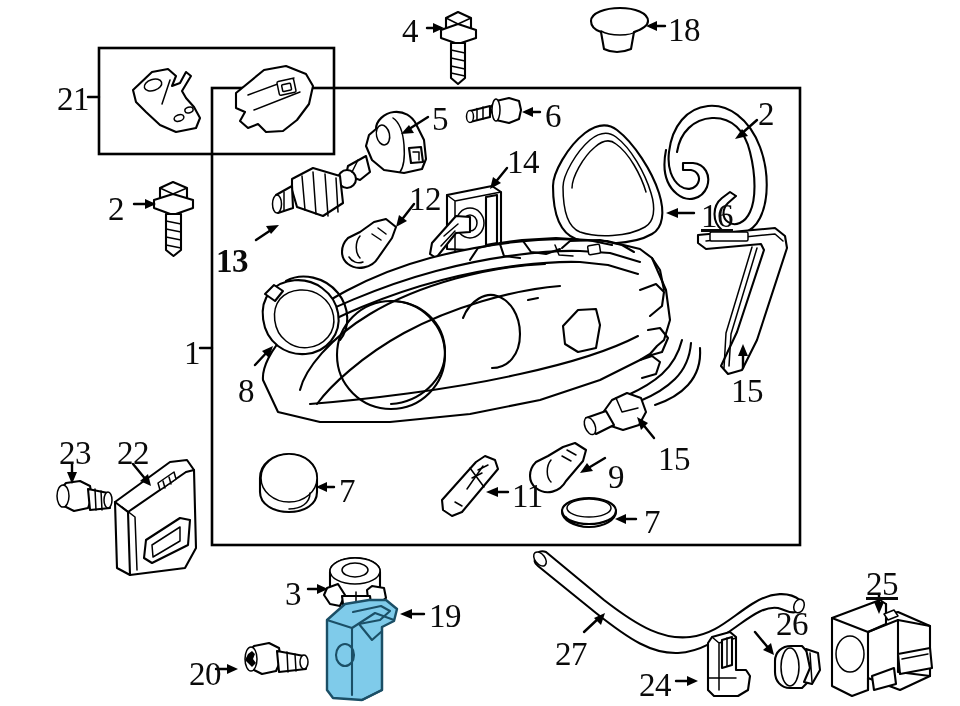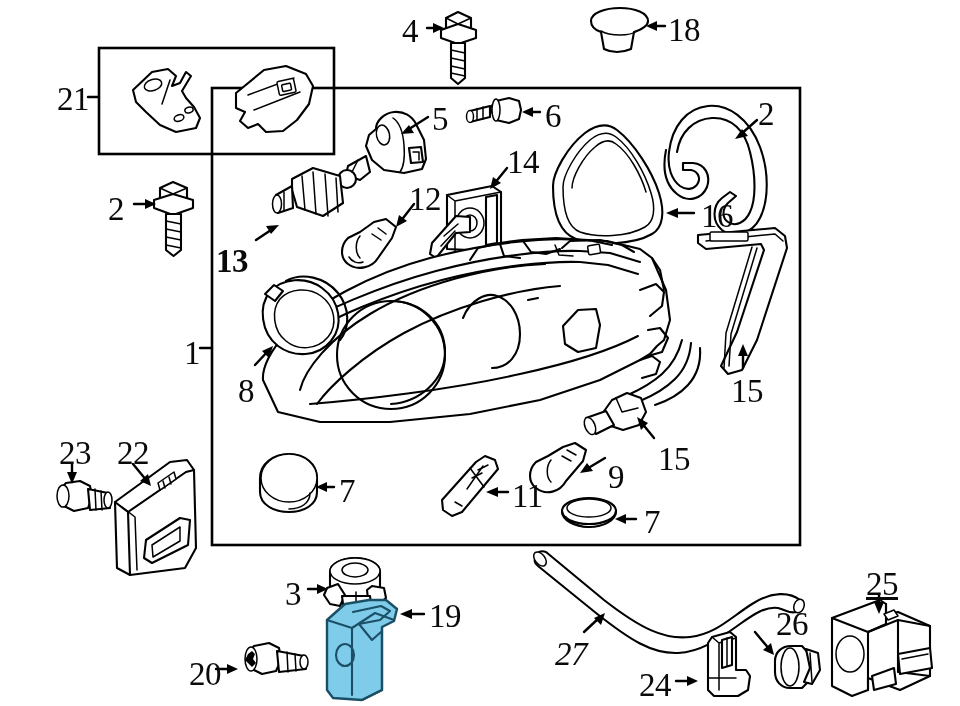--- a/index.html
+++ b/index.html
@@ -486,27 +486,27 @@
   <div class="callout" style="left:545px; top:100px;">6</div>
   <div class="callout" style="left:339px; top:475px;">7</div>
   <div class="callout" style="left:238px; top:375px;">8</div>
   <div class="callout" style="left:608px; top:461px;">9</div>
   <div class="callout" style="left:658px; top:443px;">15</div>
   <div class="callout" style="left:512px; top:480px;">11</div>
   <div class="callout" style="left:409px; top:183px;">12</div>
   <div class="callout" style="left:216px; top:245px;font-weight:bold;">13</div>
   <div class="callout" style="left:507px; top:146px;">14</div>
   <div class="callout" style="left:731px; top:375px;">15</div>
-  <div class="callout" style="left:701px; top:200px;">16</div>
+  <div class="callout" style="left:701px; top:200px;text-decoration:underline;">16</div>
   <div class="callout" style="left:758px; top:98px;">2</div>
   <div class="callout" style="left:668px; top:14px;">18</div>
   <div class="callout" style="left:429px; top:600px;">19</div>
   <div class="callout" style="left:189px; top:658px;">20</div>
   <div class="callout" style="left:57px;  top:83px;text-align:center;">21</div>
   <div class="callout" style="left:117px; top:437px;">22</div>
   <div class="callout" style="left:59px;  top:437px;">23</div>
   <div class="callout" style="left:639px; top:669px;">24</div>
   <div class="callout" style="left:866px; top:568px;text-decoration:underline;">25</div>
   <div class="callout" style="left:742px; top:608px;margin-left:34px;">26</div>
-  <div class="callout" style="left:555px; top:638px;font-style:italic;">27</div>
+  <div class="callout" style="left:555px; top:638px;">27</div>
   <div class="callout" style="left:644px; top:506px;">7</div>
 
 </div>
 
 </body></html>

